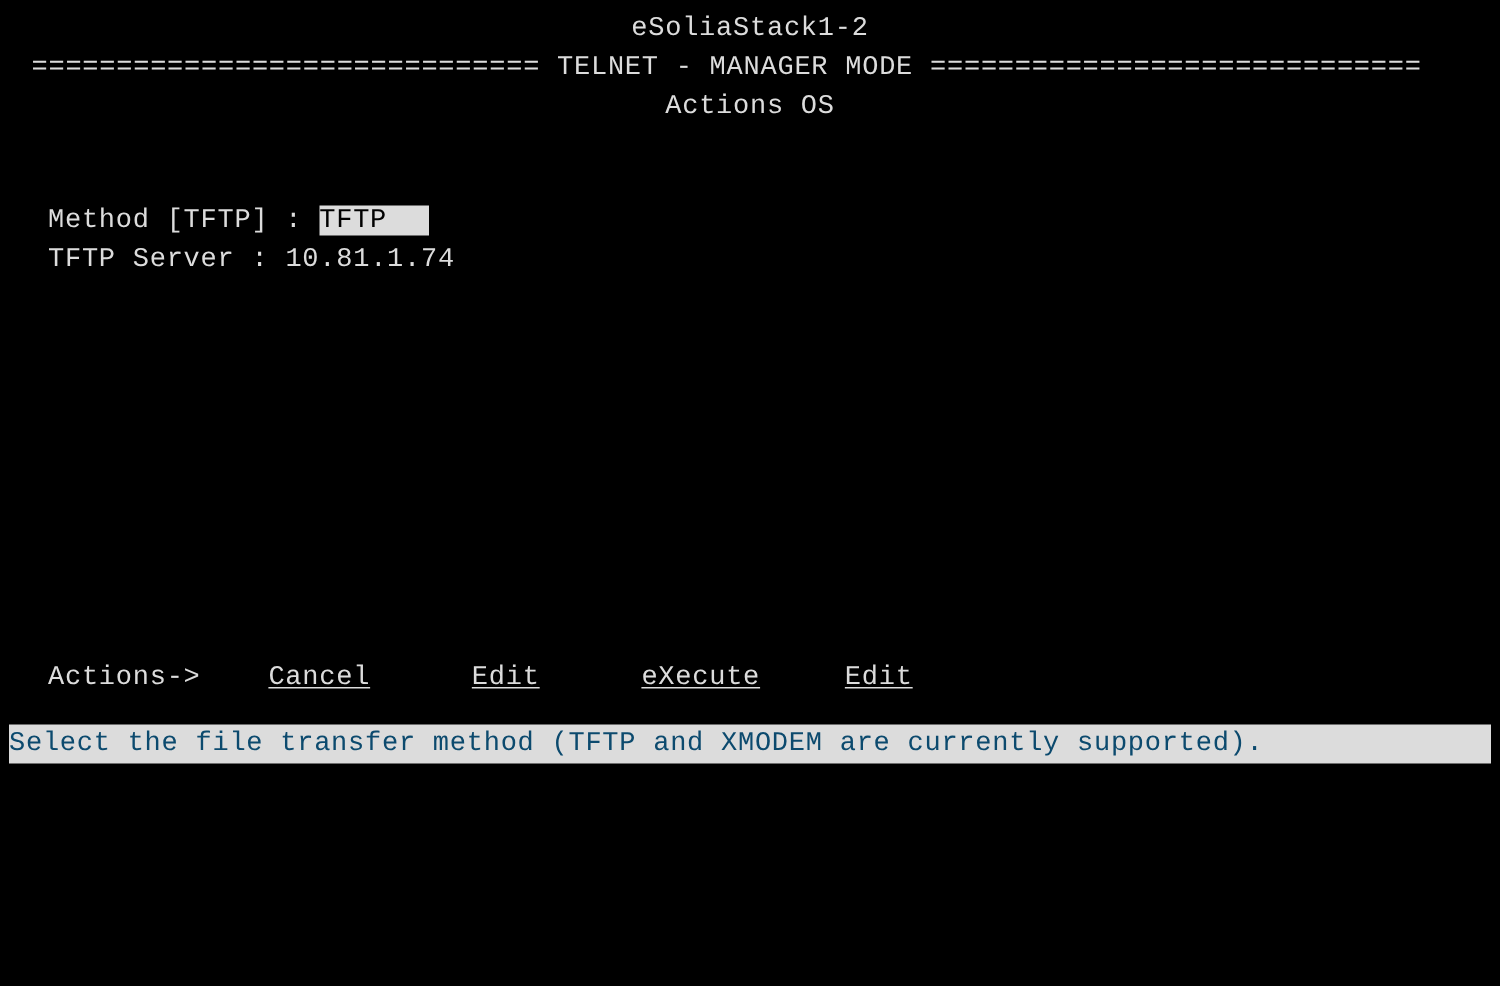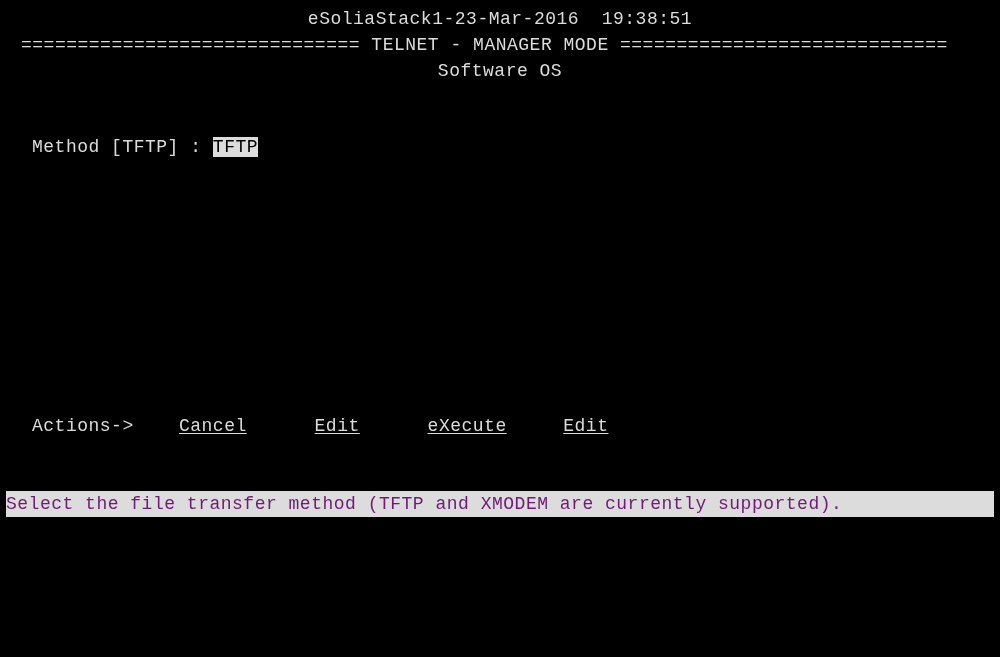--- a/index.html
+++ b/index.html
@@ -33,60 +33,58 @@
     .content {
       padding-left: 26px;
       padding-top: 24px;
     }
     .content .line {
       white-space: pre;
     }
     .selected-value {
       background: #dcdcdc;
       color: #000;
+      padding-right: 28px;
     }
     .actions-row {
       padding-left: 26px;
       padding-top: 226px;
       white-space: pre;
     }
     .actions-row .menu-item {
       text-decoration: underline;
       text-underline-offset: 2px;
     }
     .status-area {
       padding-top: 18px;
     }
     .status-highlight {
       background: #dcdcdc;
-      color: #701a75;
+      color: #0c4a6e;
       display: block;
       white-space: pre;
-      margin-top: 34px;
     }
     .status-line {
       white-space: pre;
     }
   </style>
 </head>
 <body>
 
 <div class="header-row">
   <span>eSoliaStack1-2</span>
-  <span>
-    <span>3-Mar-2016</span>&nbsp;&nbsp;<span>19:38:51</span>
-  </span>
 </div>
 
 <div class="title-row"><span>==============================</span><span> TELNET - MANAGER MODE </span><span>=============================</span></div>
-<div class="title-sub">Software OS</div>
+<div class="title-sub">Actions OS</div>
 
 <div class="content">
   <div class="line">&nbsp;</div>
   <div class="line"><span>Method [TFTP] :</span> <span class="selected-value">TFTP</span></div>
+  <div class="line"><span>TFTP Server :</span> <span>10.81.1.74</span></div>
   <div class="line">&nbsp;</div>
 </div>
 
 <div class="actions-row"><span>Actions-&gt;</span>    <span class="menu-item">Cancel</span>      <span class="menu-item">Edit</span>      <span class="menu-item">eXecute</span>     <span class="menu-item">Edit</span></div>
 
 <div class="status-area">
   <span class="status-highlight">Select the file transfer method (TFTP and XMODEM are currently supported).     </span>
 </div>
 
 </body></html>

